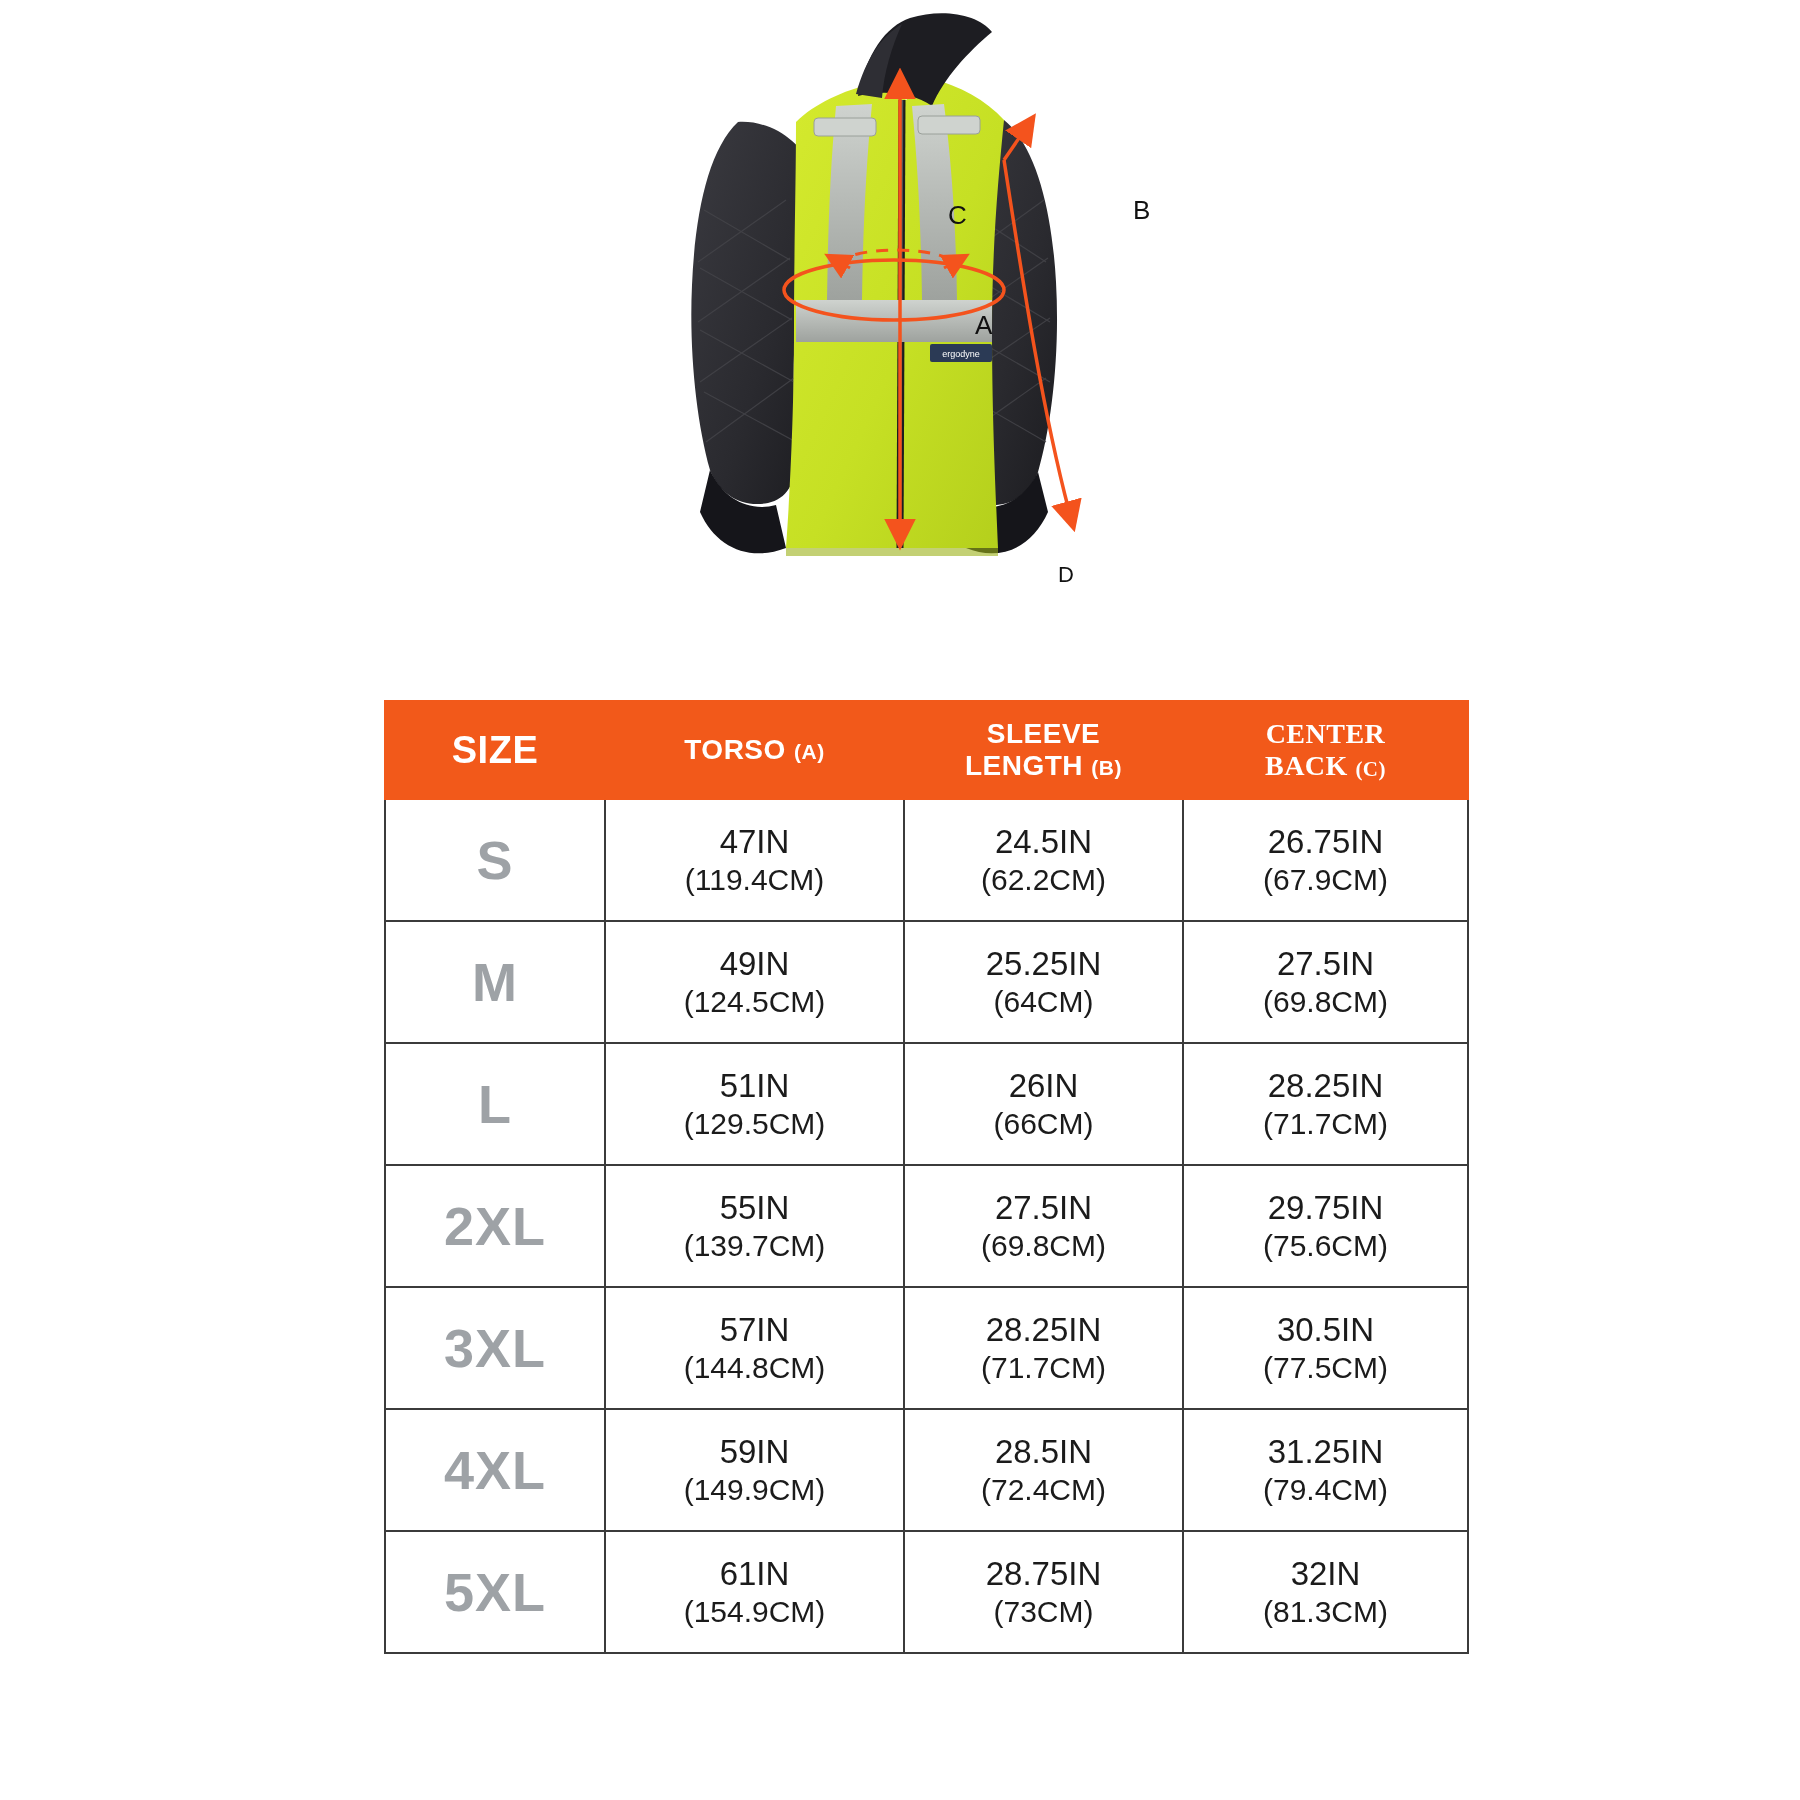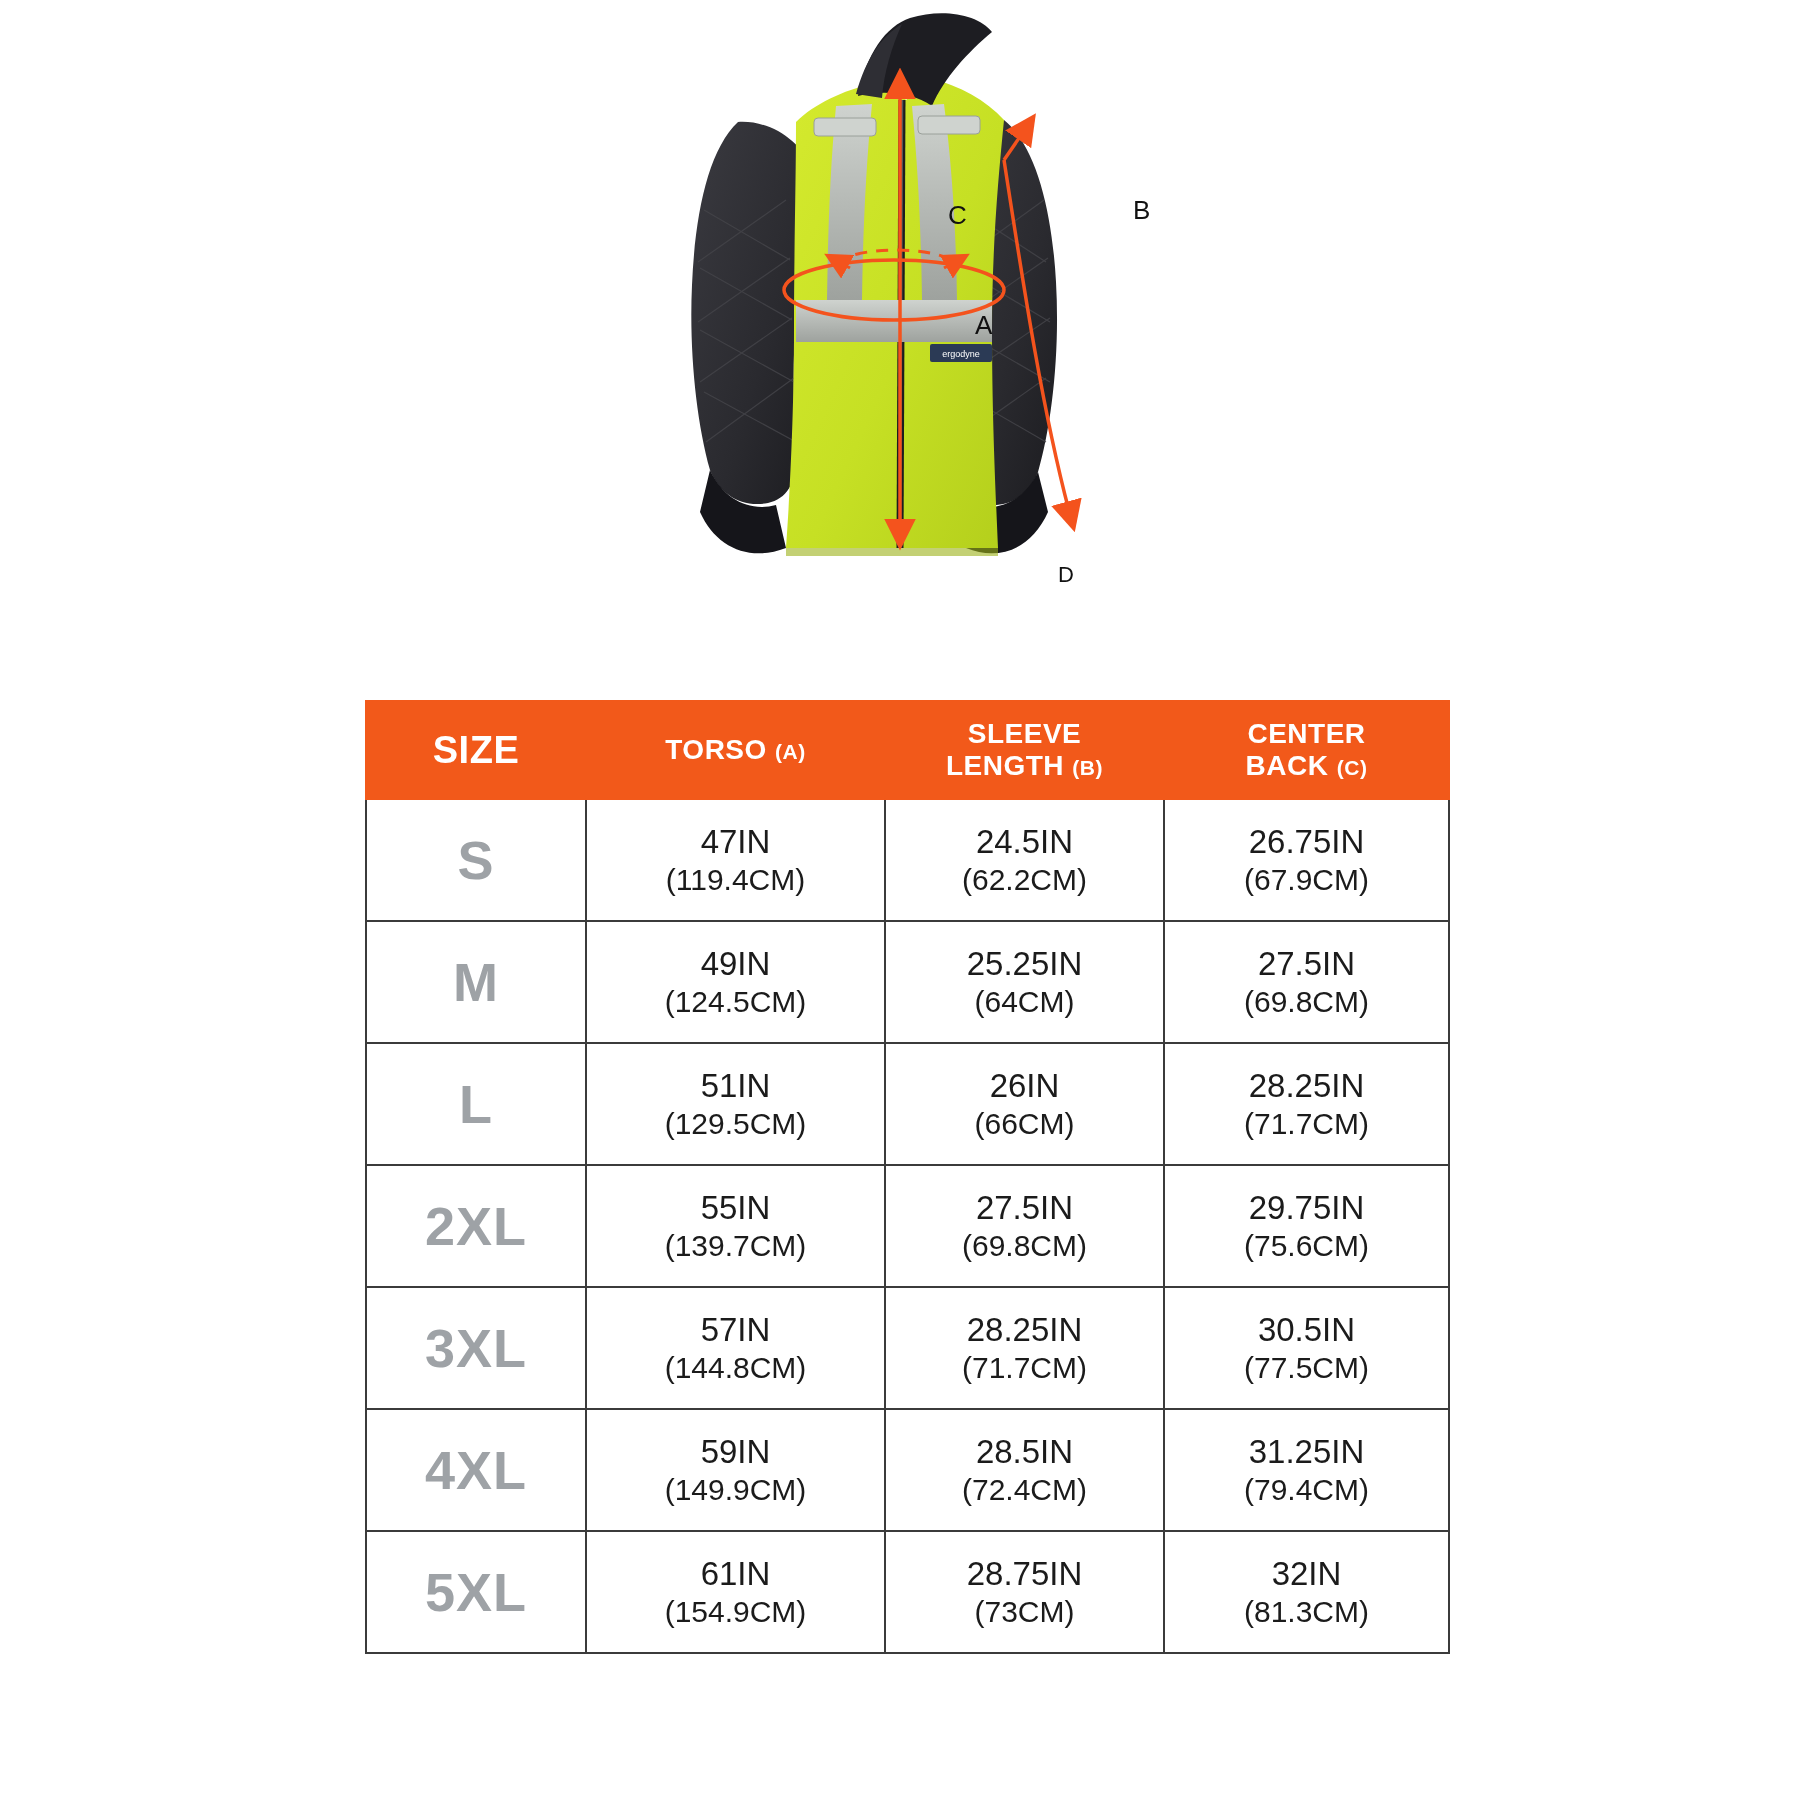--- a/index.html
+++ b/index.html
@@ -38,21 +38,21 @@
     font-weight: 400;
   }
   #label-a { left: 975px; top: 310px; }
   #label-b { left: 1133px; top: 195px; }
   #label-c { left: 948px; top: 200px; }
   #label-d { left: 1058px; top: 562px; font-size: 22px;}
 
   
   #chart-wrap {
     position: absolute;
-    left: 365px;
+    left: 384px;
     top: 700px;
     width: 1075px;
   }
   table.size-chart {
     border-collapse: collapse;
     width: 1075px;
     table-layout: fixed;
   }
   table.size-chart th,
   table.size-chart td {
@@ -65,21 +65,21 @@
     background: #f2591a;
     color: #ffffff;
     border-color: #f2591a;
     height: 96px;
     font-weight: bold;
     letter-spacing: 0.5px;
   }
   th.col-size { width: 218px; font-size: 38px; }
   th.col-torso { width: 297px; font-size: 28px; }
   th.col-sleeve { width: 277px; font-size: 28px; line-height: 1.15; }
-  th.col-center { width: 283px; font-size: 28px; line-height: 1.15; }
+  th.col-center { width: 283px; font-size: 28px; line-height: 1.15; font-family: Liberation Serif, serif; }
   th .sub {
     font-size: 21px;
     font-weight: bold;
     vertical-align: middle;
   }
   tbody td {
     height: 120px;
   }
   td.size-cell {
     color: #9ea2a6;

